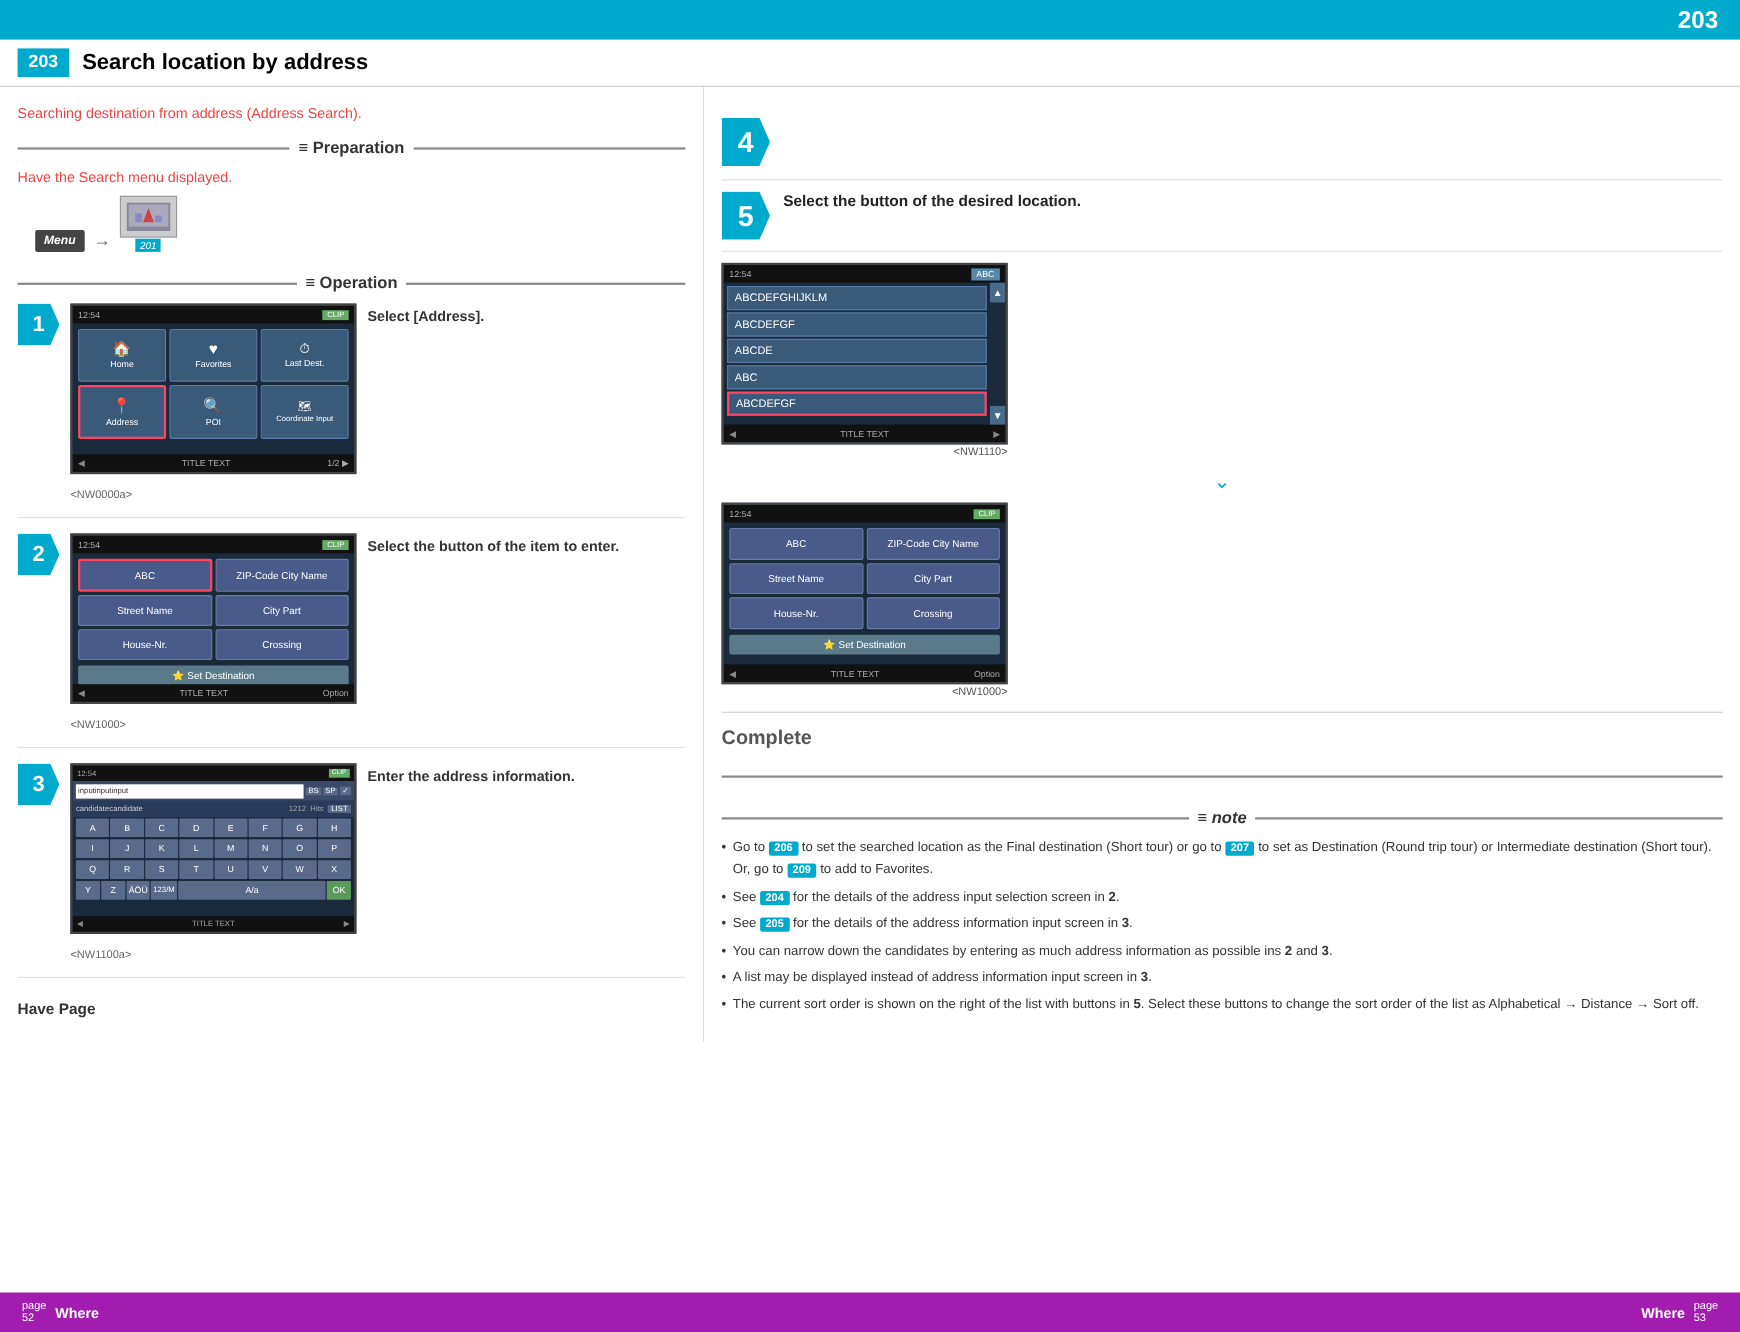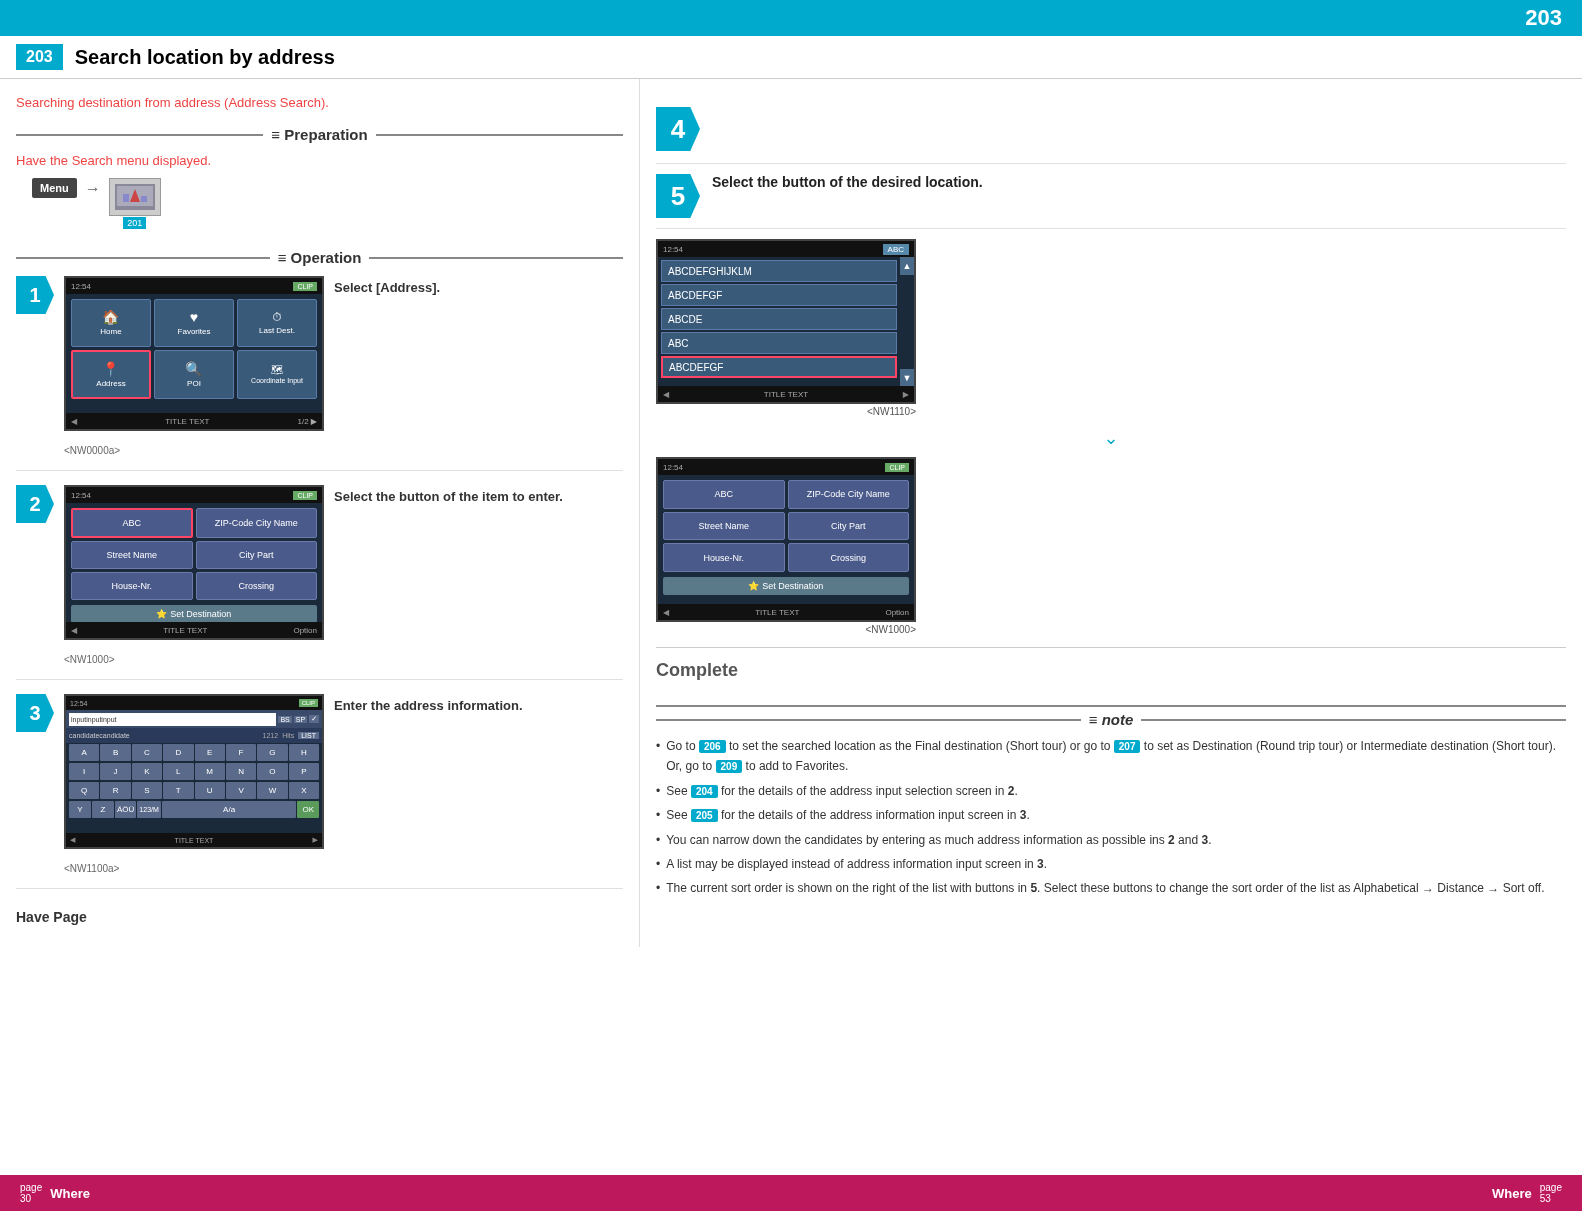--- a/index.html
+++ b/index.html
@@ -33,36 +33,36 @@
     .arrow-icon { font-size: 16px; color: #666; }
 
     
     .divider { border-top: 1px solid #ccc; margin: 12px 0; }
 
     
     .complete-section { margin-top: 12px; }
     .complete-title { font-size: 18px; font-weight: bold; color: #555; margin-bottom: 10px; }
 
     
-    .note-section { border-top: 2px solid #888; padding-top: 4px; margin-top: 24px; }
+    .note-section { border-top: 2px solid #888; padding-top: 28px; margin-top: 24px; }
     .note-header { display: flex; align-items: center; margin-bottom: 8px; }
     .note-header-text { font-size: 15px; font-style: italic; font-weight: bold; padding: 0 8px; color: #333; }
     .note-items { font-size: 12px; color: #333; line-height: 1.7; }
     .note-item { display: flex; gap: 6px; margin-bottom: 4px; }
     .note-bullet { flex-shrink: 0; }
     .note-badge { background: #00aacc; color: #fff; font-size: 10px; padding: 1px 5px; border-radius: 2px; display: inline; font-weight: bold; }
 
     
-    .footer { position: absolute; bottom: 0; left: 0; right: 0; height: 36px; background: #be185d; display: flex; align-items: center; justify-content: space-between; padding: 0 20px; }
+    .footer { position: absolute; bottom: 0; left: 0; right: 0; height: 36px; background: #a21caf; display: flex; align-items: center; justify-content: space-between; padding: 0 20px; }
     .footer-left { display: flex; align-items: center; gap: 8px; color: #fff; font-size: 12px; }
     .footer-right { display: flex; align-items: center; gap: 8px; color: #fff; font-size: 12px; }
     .footer-page { color: #fff; font-size: 10px; }
     .footer-where { color: #fff; font-size: 13px; font-weight: bold; }
 
-    .prep-nav { display: flex; align-items: flex-start; gap: 8px; margin-left: 16px; }
+    .prep-nav { display: flex; align-items: flex-end; gap: 8px; margin-left: 16px; font-style: italic; }
     .nav-menu-btn { background: #444; color: #fff; font-size: 11px; font-weight: bold; padding: 4px 8px; border-radius: 2px; }
     .nav-where-wrap { display: flex; flex-direction: column; align-items: center; }
     .nav-where-screen { width: 52px; height: 38px; background: #ccc; border: 1px solid #999; display: flex; align-items: center; justify-content: center; font-size: 8px; color: #555; position: relative; }
     .nav-where-badge { background: #00aacc; color: #fff; font-size: 9px; padding: 1px 4px; margin-top: 1px; }
 
     .op-section { margin-bottom: 0; }
 
     
     .inline-step { display: flex; gap: 10px; margin-bottom: 14px; padding-bottom: 14px; border-bottom: 1px solid #e0e0e0; }
     .inline-step:last-child { border-bottom: 1px solid #e0e0e0; }
@@ -391,20 +391,20 @@
           <span>The current sort order is shown on the right of the list with buttons in <strong>5</strong>. Select these buttons to change the sort order of the list as Alphabetical → Distance → Sort off.</span>
         </div>
       </div>
     </div>
 
   </div>
 </div>
 
 <div class="footer">
   <div class="footer-left">
-    <span class="footer-page">page<br><span>30</span></span>
+    <span class="footer-page">page<br><span>52</span></span>
     <span class="footer-where">Where</span>
   </div>
   <div class="footer-right">
     <span class="footer-where">Where</span>
     <span class="footer-page">page<br><span>53</span></span>
   </div>
 </div>
 
 </body></html>

